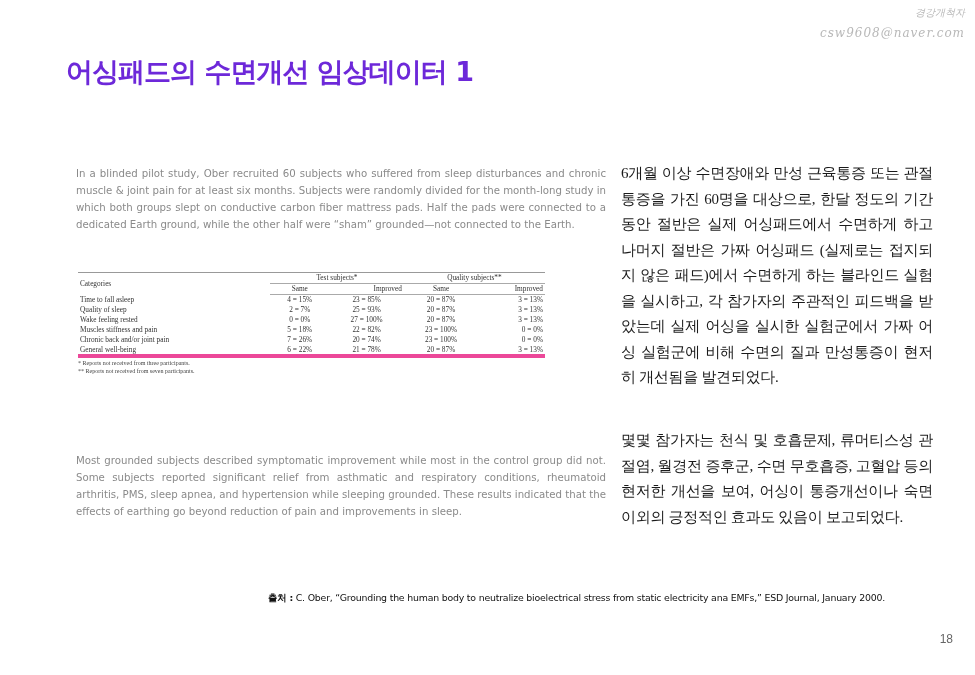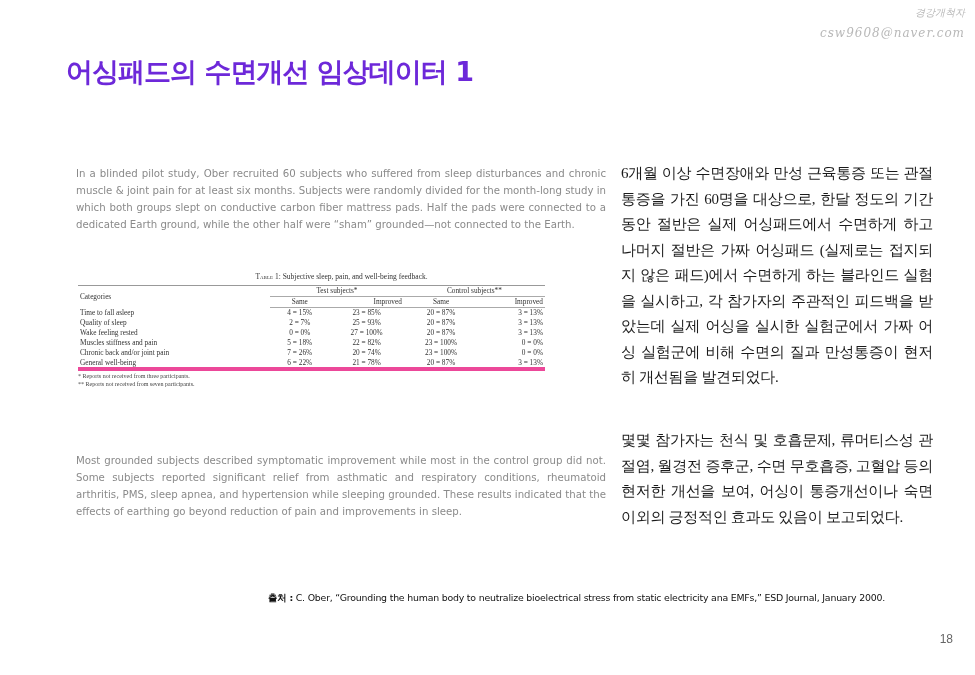--- a/index.html
+++ b/index.html
@@ -68,30 +68,26 @@
 <div class="watermark">
   <span class="wm-name">경강개척자</span>
   <span class="wm-email">csw9608@naver.com</span>
 </div>
 
 <h1 class="page-title">어싱패드의 수면개선 임상데이터 1</h1>
 
 <p class="en-para p1">In a blinded pilot study, Ober recruited 60 subjects who suffered from sleep disturbances and chronic muscle &amp; joint pain for at least six months. Subjects were randomly divided for the month-long study in which both groups slept on conductive carbon fiber mattress pads. Half the pads were connected to a dedicated Earth ground, while the other half were “sham” grounded—not connected to the Earth.</p>
 
 <div class="table-block">
-  <div class="table-caption">
-    <span class="smallcaps">Table 1:</span>
-    <span>Subjective sleep, pain, and well-being feedback.</span>
-  </div>
   <table class="data">
     <thead>
       <tr>
         <th class="cat" rowspan="2">Categories</th>
         <th class="group" colspan="2">Test subjects*</th>
-        <th class="group" colspan="2">Control subjects**</th>
+        <th class="group" colspan="2">Quality subjects**</th>
       </tr>
       <tr class="sub">
         <th>Same</th>
         <th class="r">Improved</th>
         <th>Same</th>
         <th class="r">Improved</th>
       </tr>
     </thead>
     <tbody>
       <tr>

